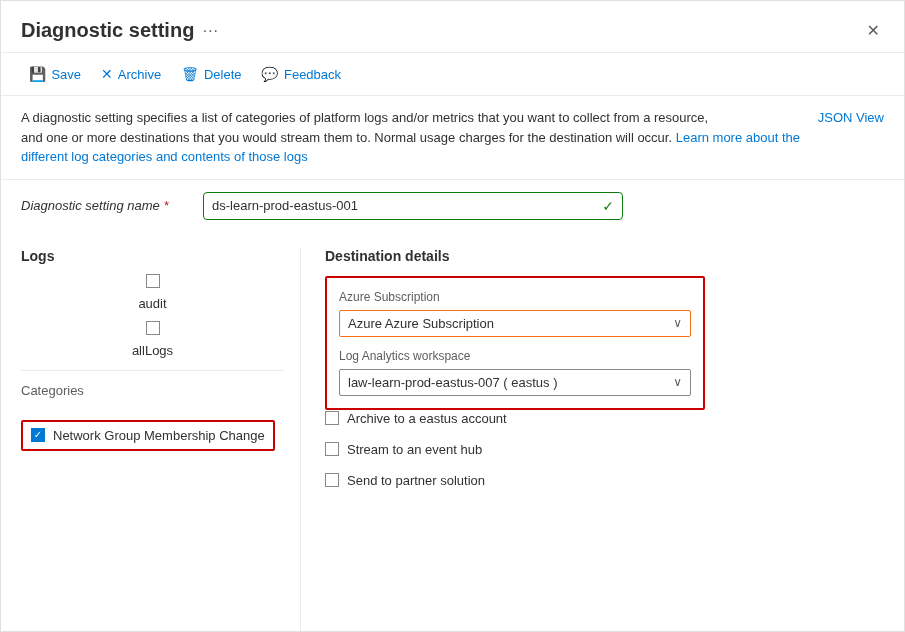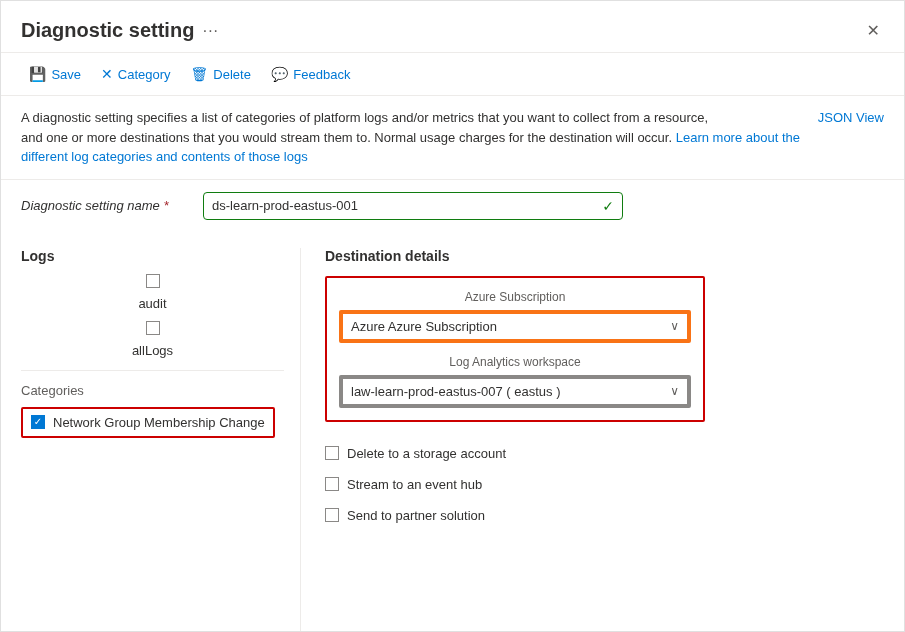--- a/index.html
+++ b/index.html
@@ -192,21 +192,21 @@
       color: #323130;
     }
     .section-divider {
       border: none;
       border-top: 1px solid #edebe9;
       margin: 12px 0;
     }
     .categories-label {
       font-size: 13px;
       color: #605e5c;
-      margin-bottom: 9px;
+      margin-bottom: 22px;
     }
     .network-group-box {
       border: 2px solid #cc0000;
       border-radius: 2px;
       padding: 6px 8px;
       display: flex;
       align-items: flex-start;
       gap: 8px;
       width: fit-content;
     }
@@ -223,32 +223,31 @@
     .dest-checkbox-row {
       display: flex;
       align-items: center;
       gap: 8px;
       margin-bottom: 16px;
     }
     .azure-subscription-box {
       border: 2px solid #cc0000;
       border-radius: 2px;
       padding: 12px;
-      margin-bottom: 24px;
+      margin-bottom: 1px;
       width: 380px;
-      text-align: center;
     }
     .sub-label {
       font-size: 12px;
       color: #605e5c;
       margin-bottom: 6px;
     }
     .dropdown {
       width: 100%;
-      border: 4px solid #f97316;
+      border: 1px solid #f97316;
       border-radius: 2px;
       padding: 5px 8px;
       font-size: 13px;
       color: #323130;
       background: #fff;
       display: flex;
       align-items: center;
       justify-content: space-between;
       cursor: pointer;
     }
@@ -277,21 +276,21 @@
     <button class="close-btn">✕</button>
   </div>
 
   <div class="toolbar">
     <button class="toolbar-btn">
       <span class="icon">💾</span>
       <span>Save</span>
     </button>
     <button class="toolbar-btn">
       <span class="icon">✕</span>
-      <span>Category</span>
+      <span>Archive</span>
     </button>
     <button class="toolbar-btn">
       <span class="icon">🗑</span>
       <span>Delete</span>
     </button>
     <button class="toolbar-btn">
       <span class="icon">💬</span>
       <span>Feedback</span>
     </button>
   </div>
@@ -360,21 +359,21 @@
           <div class="sub-label">Log Analytics workspace</div>
           <div class="dropdown" style="border-color: #8a8886;">
             <span>law-learn-prod-eastus-007 ( eastus )</span>
             <span class="dropdown-arrow">∨</span>
           </div>
         </div>
       </div>
 
       <div class="dest-other-row">
         <div class="checkbox"></div>
-        <label class="dest-other-label">Delete to a storage account</label>
+        <label class="dest-other-label">Archive to a eastus account</label>
       </div>
 
       <div class="dest-other-row">
         <div class="checkbox"></div>
         <label class="dest-other-label">Stream to an event hub</label>
       </div>
 
       <div class="dest-other-row">
         <div class="checkbox"></div>
         <label class="dest-other-label">Send to partner solution</label>

